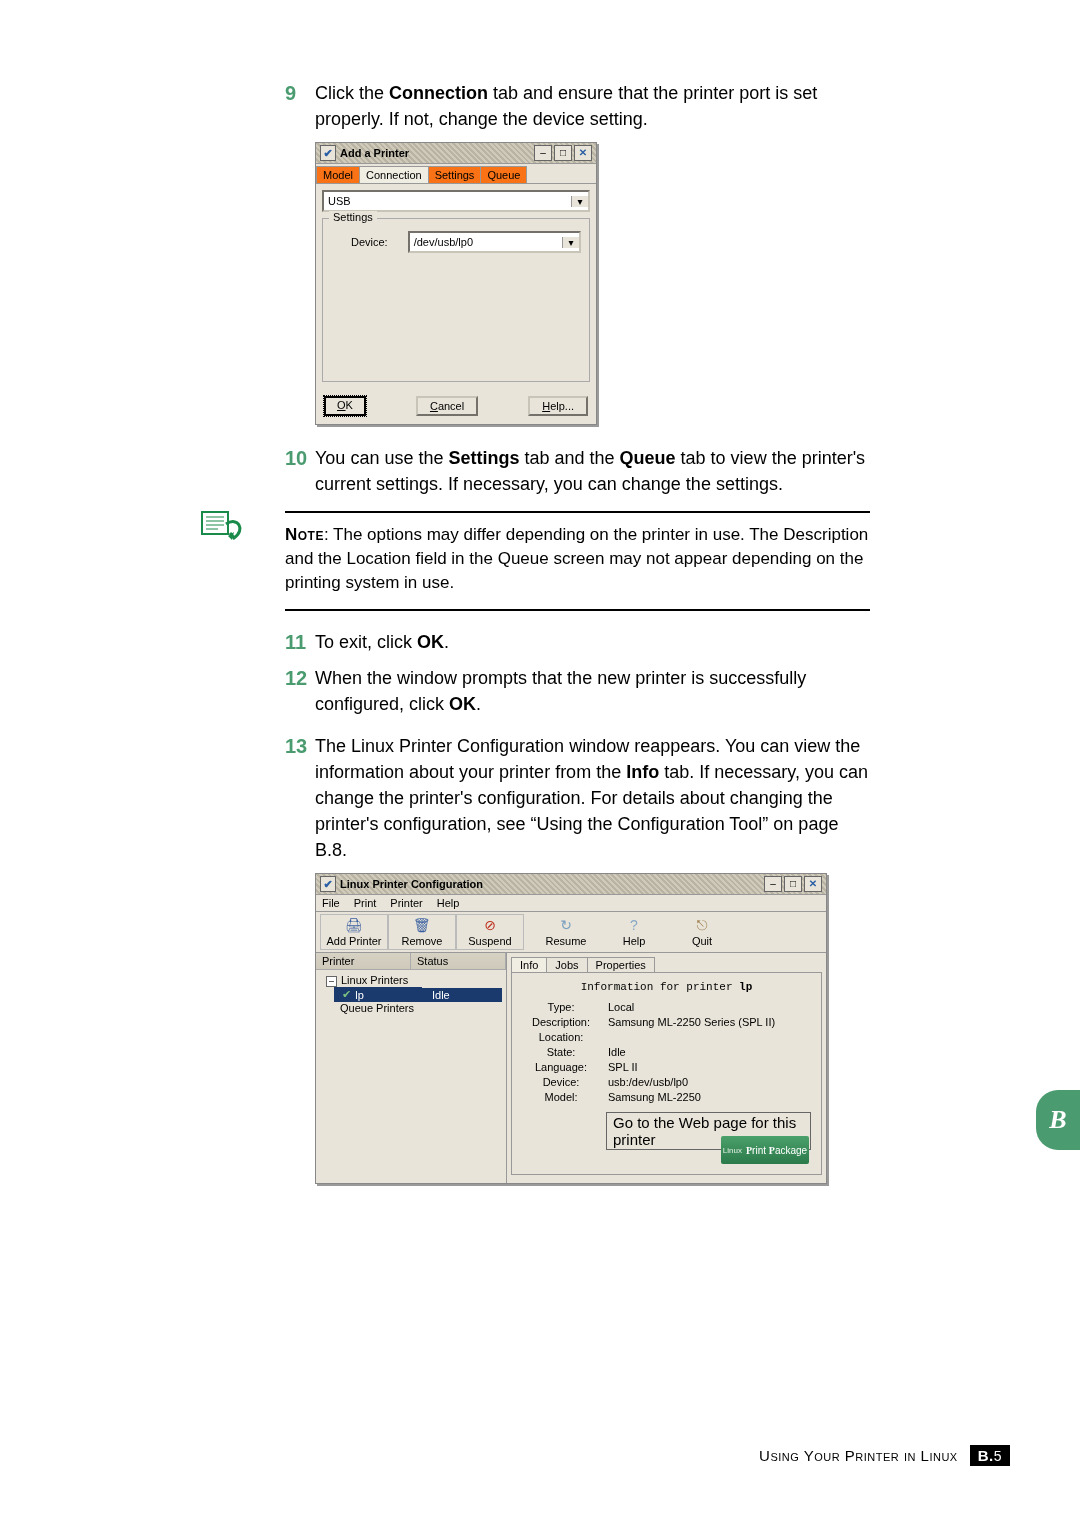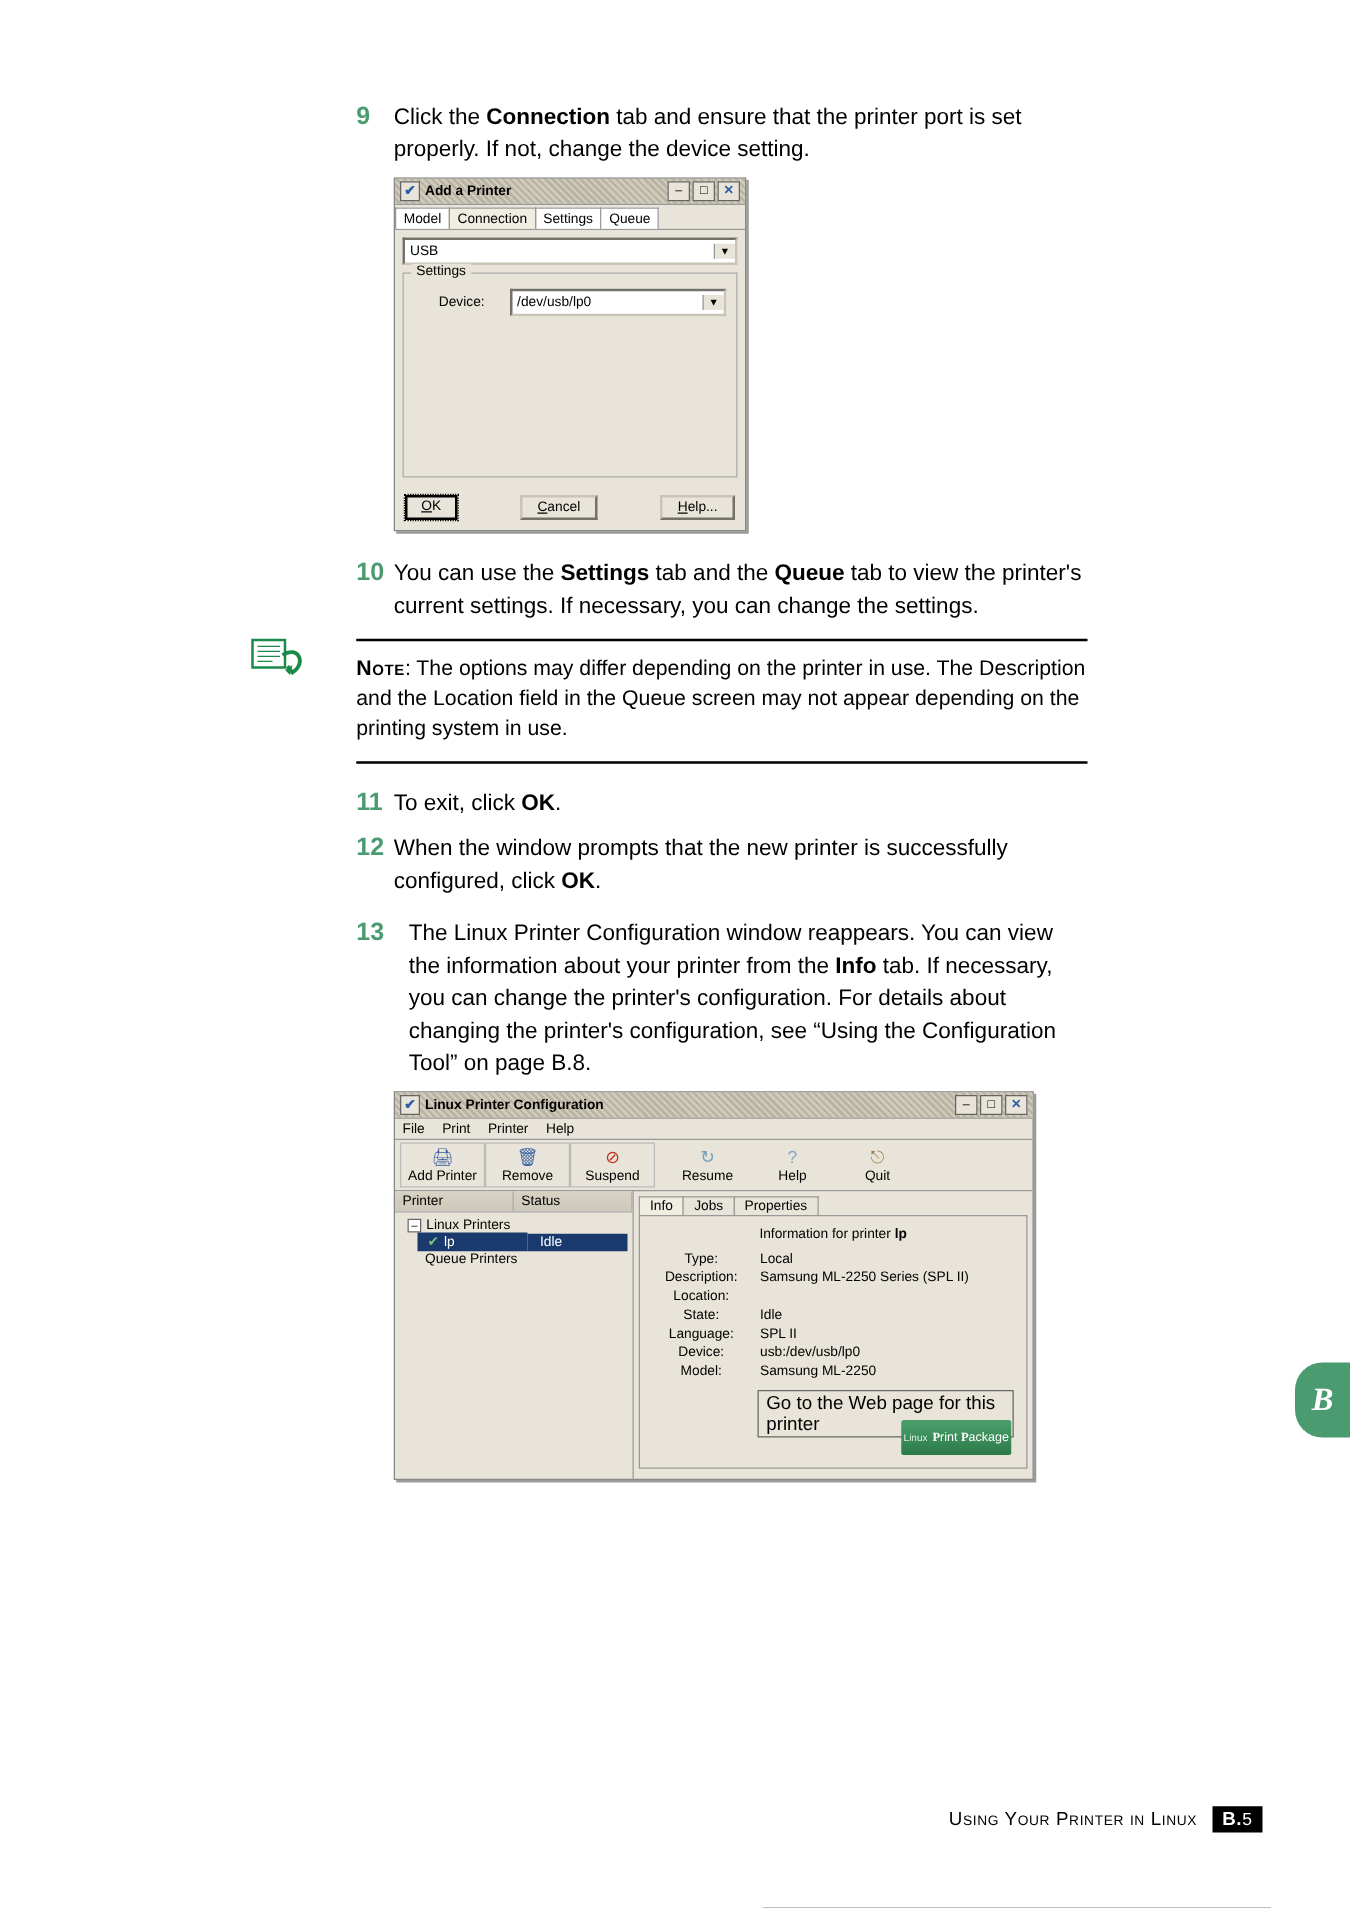--- a/index.html
+++ b/index.html
@@ -67,21 +67,21 @@
 .title-spacer { flex: 1; }
 .title-btns { display: flex; gap: 2px; }
 .title-btn {
   width: 16px; height: 14px; border: 1px solid #666; background: #e8e4d9; text-align:center; line-height:13px; font-size:10px;
 }
 .close-x { color: #2a5fa5; font-weight: bold; }
 
 .tabs-row { display: flex; border-bottom: 1px solid #999; padding-top:2px; }
 .tab {
   border: 1px solid #999; border-bottom: none;
-  padding: 2px 6px; margin-right: -1px; background: #ffffff; position: relative;
+  padding: 2px 6px; margin-right: -1px; background: #f97316; position: relative;
 }
 .tab.active { background: #f0ede2; z-index: 1; }
 .tab-body { padding: 6px; }
 .combo {
   display: flex; border: 2px inset #c8c4b8; background: #fff; height: 18px; align-items:center;gap:43px;
 }
 .combo span { flex: 1; padding-left: 4px; }
 .combo-arrow {
   width: 16px; text-align: center; border-left: 1px solid #999; background: #e8e4d9; font-size:10px;
 }
@@ -142,21 +142,21 @@
 
 .info-pane { flex:1; padding: 2px 4px 8px 4px; }
 .info-tabs { display:flex; margin-top:2px; }
 .info-tab {
   border:1px solid #999; border-bottom:none; padding:1px 8px; background:#e8e4d9; margin-right:-1px;
 }
 .info-tab.active { background:#f0ede2; }
 .info-body {
   border:1px solid #999; padding:6px 10px 10px 10px; min-height:185px; position:relative;
 }
-.info-header { text-align:center; margin:2px 0 8px 0; }
+.info-header { text-align:center; margin:2px 0 8px 0;font-family:Liberation Mono, monospace; }
 .fld-row { display:flex; margin: 3px 0; }
 .fld-row .k { width: 78px; text-align:center; padding-right:8px; }
 .goweb { border:1px solid #666; background:#e8e4d9; padding:1px 6px; display:inline-block; margin: 6px 0 0 84px; font-size:15px; }
 .pkg-logo {
   position:absolute; right:12px; bottom:10px; width:88px; height:28px;
   background: linear-gradient(#4aa06a,#2c7a4a); color:#fff; font-size:10px; display:flex;
   align-items:center; justify-content:center; border-radius:2px;
 }
 .pkg-logo span.small { font-size:8px; opacity:.85; margin-right:4px; }
 
@@ -263,21 +263,21 @@
       <div class="step-text">
         <span>To exit, click </span><b>OK</b><span>.</span>
       </div>
     </div>
     <div class="step" style="margin-top:0;">
       <div class="num">12</div>
       <div class="step-text">
         <span>When the window prompts that the new printer is successfully configured, click </span><b>OK</b><span>.</span>
       </div>
     </div>
-    <div class="step" style="margin-top:16px;gap:12px;">
+    <div class="step" style="margin-top:16px;">
       <div class="num">13</div>
       <div class="step-text">
         <span>The Linux Printer Configuration window reappears. You can view the information about your printer from the </span><b>Info</b><span> tab. If necessary, you can change the printer's configuration. For details about changing the printer's configuration, see “Using the Configuration Tool” on page B.8.</span>
       </div>
     </div>
 
     <div class="lpc">
       <div class="title-bar">
         <div class="title-check">✔</div>
         <div class="title-text">Linux Printer Configuration</div>

